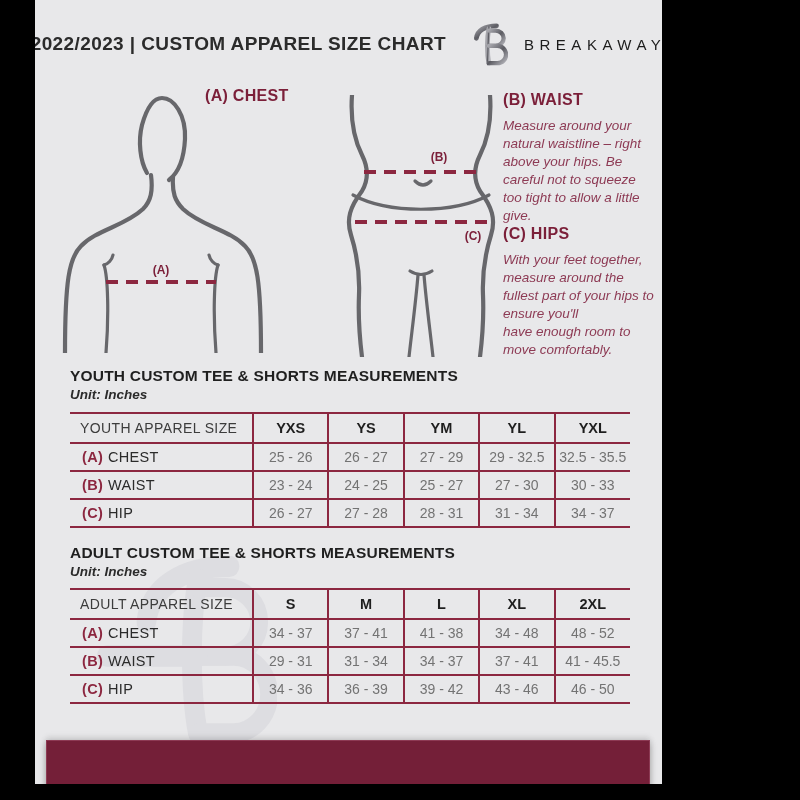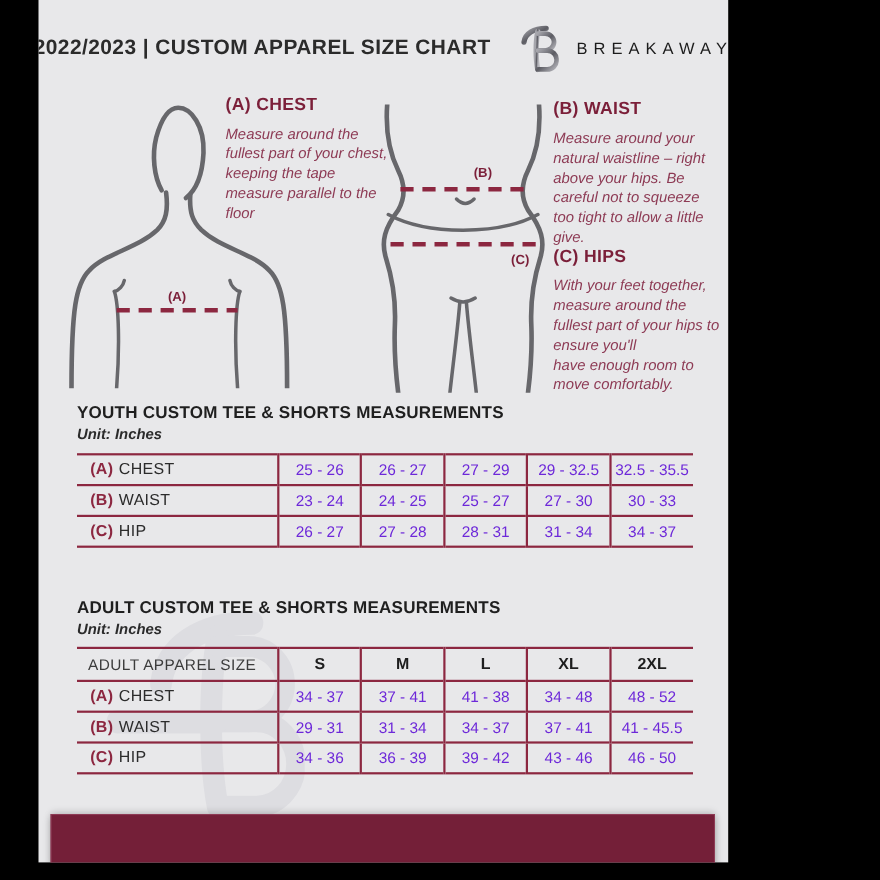--- a/index.html
+++ b/index.html
@@ -78,21 +78,21 @@
   .sizetable tr + tr { border-top:2px solid #8c2740; }
   .sizetable th, .sizetable td { padding:0; vertical-align:middle; }
   .sizetable th + th, .sizetable td + td { border-left:2px solid #8c2740; }
   th.sizecol {
     text-align:left; padding-left:10px; font-weight:normal;
     font-size:14px; color:#3c3c3c; letter-spacing:0.4px;
   }
   th.szhdr { text-align:center; font-size:14.5px; font-weight:bold; color:#1e1e1e; }
   td.lbl { text-align:left; padding-left:12px; font-size:14.5px; color:#2b2b2b; letter-spacing:0.3px; }
   td.lbl .pfx { font-weight:bold; color:#8c2740; margin-right:5px; }
-  td.val { text-align:center; font-size:14px; color:#6d28d9; }
+  td.val { text-align:center; font-size:14px; color:#737373; }
   
   .footer-bar {
     position:absolute; left:11px; top:740px;
     width:604px; height:49px;
     background:#741f38;
     border:1px solid #8d3a54;
     box-shadow:0 3px 7px rgba(0,0,0,0.28), 0 -3px 6px rgba(0,0,0,0.10);
   }
 </style>
 </head>
@@ -140,21 +140,20 @@
       <path class="body-thin" d="M42 180 C46 179 50 175 51 170"></path>
       <path class="body-thin" d="M42 180 C46 192 47 230 44 268"></path>
       <path class="body-thin" d="M156 180 C152 179 148 175 147 170"></path>
       <path class="body-thin" d="M156 180 C152 192 151 230 154 268"></path>
       <line class="dash-line" x1="44" y1="197" x2="154" y2="197"></line>
       <text class="fig-label" x="99" y="189" text-anchor="middle">(A)</text>
     </svg>
 
     <div class="instr instr-a">
       <h3>(A) CHEST</h3>
-      <p>Measure around the fullest part of your chest, keeping the tape measure parallel to the floor</p>
     </div>
 
     <svg class="fig fig-hips" viewBox="0 0 166 262">
       <path class="body-line" d="M14 0 C12 28 18 48 24 60 C30 72 31 84 24 96 C12 112 8 124 13 140 C18 156 22 176 21 200 C20 224 22 246 24 262"></path>
       <path class="body-line" d="M152 0 C154 28 148 48 142 60 C136 72 135 84 142 96 C154 112 158 124 153 140 C148 156 144 176 145 200 C146 224 144 246 142 262"></path>
       <path class="body-thin" d="M77 86 q8 8 16 0"></path>
       <path class="body-thin" d="M15 100 C50 119 116 119 151 100"></path>
       <path class="body-thin" d="M72 176 q11 7 22 0"></path>
       <path class="body-thin" d="M80 180 C78 205 74 235 71 262"></path>
       <path class="body-thin" d="M86 180 C88 205 92 235 95 262"></path>
@@ -184,20 +183,28 @@
   <table class="sizetable tbl-youth">
     <colgroup>
         <col class="c0">
         <col class="cv">
         <col class="cv">
         <col class="cv">
         <col class="cv">
         <col class="cv">
       </colgroup>
     <tbody>
+        <tr class="head">
+      <th class="sizecol">YOUTH APPAREL SIZE</th>
+      <th class="szhdr">YXS</th>
+      <th class="szhdr">YS</th>
+      <th class="szhdr">YM</th>
+      <th class="szhdr">YL</th>
+      <th class="szhdr">YXL</th>
+    </tr>
     <tr>
       <td class="lbl"><span class="pfx">(A)</span><span>CHEST</span></td>
       <td class="val">25 - 26</td>
       <td class="val">26 - 27</td>
       <td class="val">27 - 29</td>
       <td class="val">29 - 32.5</td>
       <td class="val">32.5 - 35.5</td>
     </tr>
     <tr>
       <td class="lbl"><span class="pfx">(B)</span><span>WAIST</span></td>

